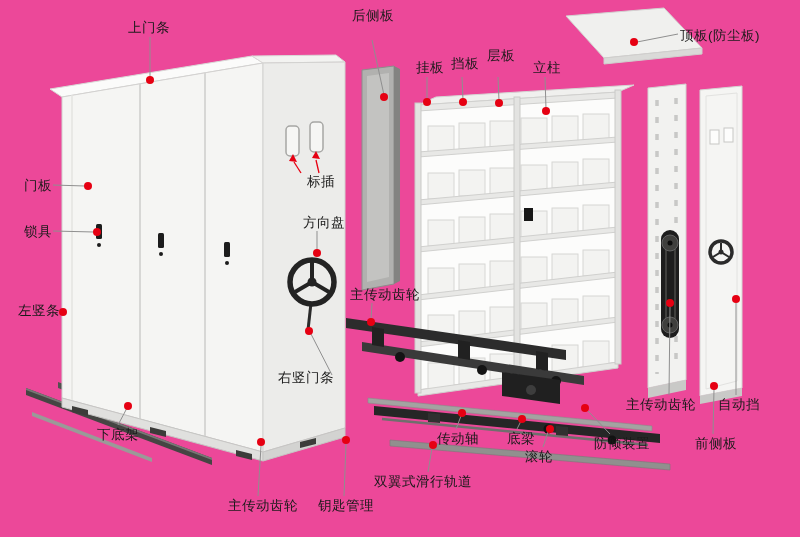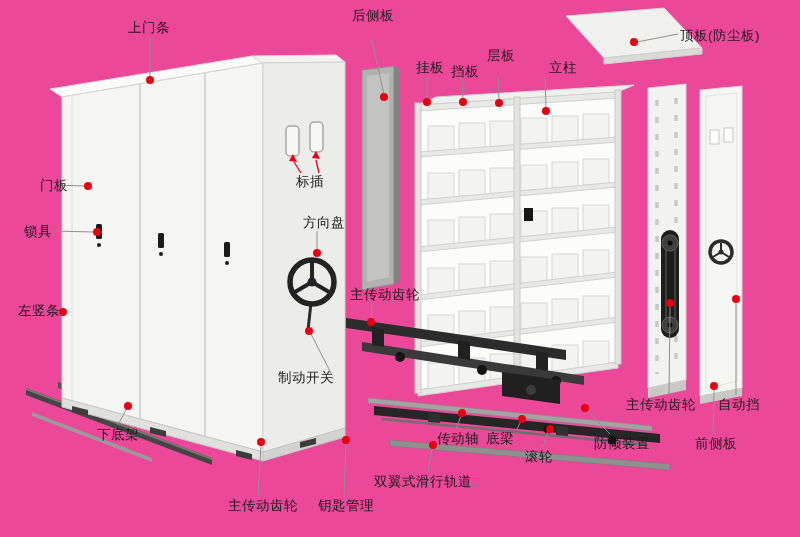--- a/index.html
+++ b/index.html
@@ -238,35 +238,35 @@
       <line class="redline" x1="319" y1="173" x2="316" y2="160"></line>
       <polygon class="redhead" points="316,151 320,159 312,158"></polygon>
     </g>
   </g>
 </svg>
 
 <div class="lbl" style="left:128px;top:20px">上门条</div>
 <div class="lbl" style="left:352px;top:8px">后侧板</div>
 <div class="lbl" style="left:680px;top:28px">顶板(防尘板)</div>
 <div class="lbl" style="left:416px;top:60px">挂板</div>
-<div class="lbl" style="left:451px;top:64px">挡板</div>
+<div class="lbl" style="left:451px;top:56px">挡板</div>
 <div class="lbl" style="left:487px;top:48px">层板</div>
-<div class="lbl" style="left:549px;top:60px">立柱</div>
-<div class="lbl" style="left:40px;top:178px">门板</div>
+<div class="lbl" style="left:533px;top:60px">立柱</div>
+<div class="lbl" style="left:24px;top:178px">门板</div>
 <div class="lbl" style="left:24px;top:224px">锁具</div>
-<div class="lbl" style="left:296px;top:174px">标插</div>
+<div class="lbl" style="left:307px;top:174px">标插</div>
 <div class="lbl" style="left:303px;top:215px">方向盘</div>
 <div class="lbl" style="left:18px;top:303px">左竖条</div>
 <div class="lbl" style="left:350px;top:287px">主传动齿轮</div>
-<div class="lbl" style="left:278px;top:370px">制动开关</div>
+<div class="lbl" style="left:278px;top:370px">右竖门条</div>
 <div class="lbl" style="left:97px;top:427px">下底架</div>
 <div class="lbl" style="left:228px;top:498px">主传动齿轮</div>
 <div class="lbl" style="left:318px;top:498px">钥匙管理</div>
 <div class="lbl" style="left:374px;top:474px">双翼式滑行轨道</div>
 <div class="lbl" style="left:437px;top:431px">传动轴</div>
-<div class="lbl" style="left:486px;top:431px">底梁</div>
+<div class="lbl" style="left:507px;top:431px">底梁</div>
 <div class="lbl" style="left:525px;top:449px">滚轮</div>
 <div class="lbl" style="left:594px;top:436px">防倾装置</div>
 <div class="lbl" style="left:626px;top:397px">主传动齿轮</div>
 <div class="lbl" style="left:718px;top:397px">自动挡</div>
 <div class="lbl" style="left:695px;top:436px">前侧板</div>
 
 </div>
 
 </body></html>

